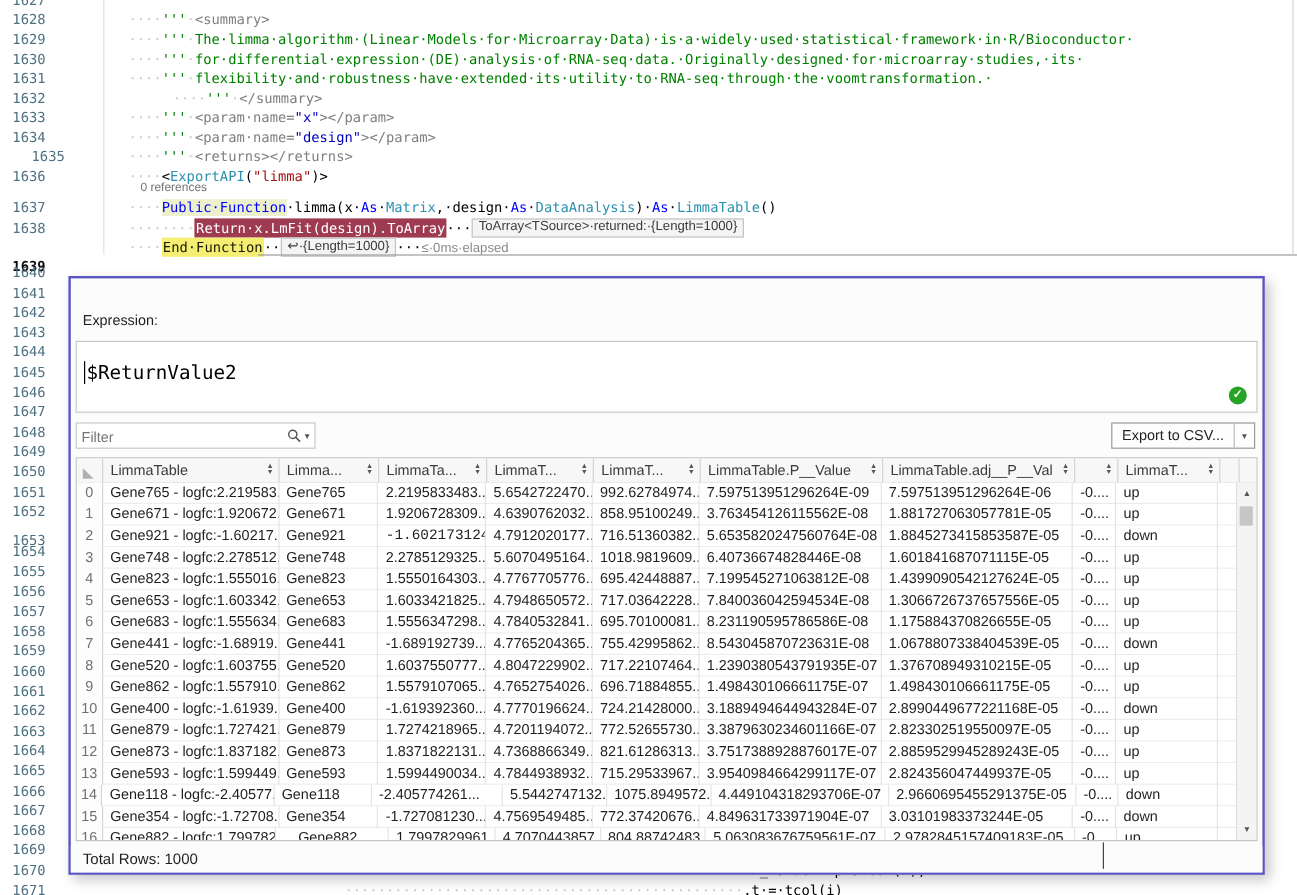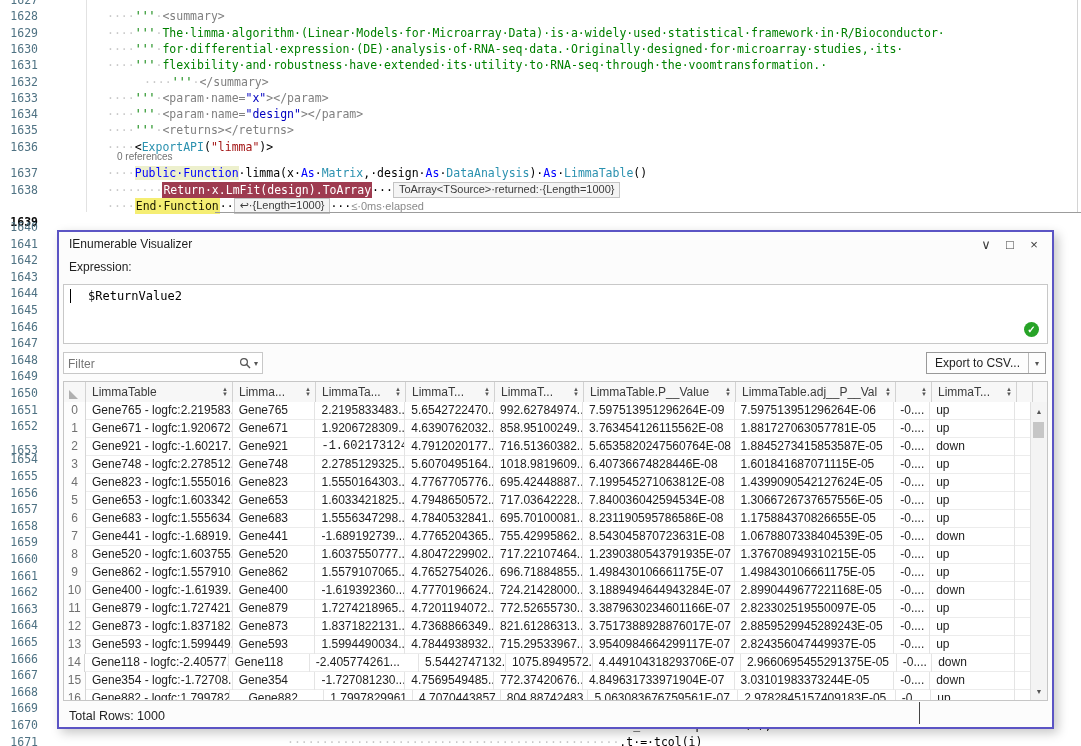--- a/index.html
+++ b/index.html
@@ -54,22 +54,22 @@
   .title{position:absolute;left:10px;top:5px;font-size:12px;color:#1e1e1e;}
   .winbtns{position:absolute;right:6px;top:0;height:24px;display:flex;align-items:center;}
   .winbtn{width:24px;height:22px;display:flex;align-items:center;justify-content:center;
     color:#3b3b3b;font-size:13px;cursor:default;}
   .expr-label{position:absolute;left:10px;top:28px;font-size:12px;color:#1e1e1e;}
   .expr-box{
     position:absolute;left:4px;top:52px;width:983px;height:58px;background:#fff;
     border:1px solid #c8c8c8;
   }
   .expr-text{
-    position:absolute;left:6px;top:4px;font-family:"DejaVu Sans Mono",monospace;
-    font-size:12px;color:#000;border-left:1px solid #000;padding-left:17px;
+    position:absolute;left:6px;top:16px;font-family:"DejaVu Sans Mono",monospace;
+    font-size:16px;color:#000;border-left:1px solid #000;padding-left:1px;
   }
   .expr-check{
     position:absolute;right:8px;bottom:6px;width:15px;height:15px;border-radius:50%;
     background:var(--check,#27a327);color:#fff;font-size:10px;line-height:15px;
     text-align:center;font-weight:bold;
   }
   .filter-box{
     position:absolute;left:4px;top:120px;width:200px;height:22px;background:#fff;
     border:1px solid #c8c8c8;box-sizing:border-box;
   }
@@ -127,21 +127,21 @@
 <div class="editor">
   <div id="gutter">
       <div class="gnum" style="top: -8px;">1627</div>
       <div class="gnum" style="top: 8.3px;">1628</div>
       <div class="gnum" style="top: 24.6px;">1629</div>
       <div class="gnum" style="top: 40.9px;">1630</div>
       <div class="gnum" style="top: 57.2px;">1631</div>
       <div class="gnum" style="top: 73.5px;">1632</div>
       <div class="gnum" style="top: 89.8px;">1633</div>
       <div class="gnum" style="top: 106.1px;">1634</div>
-      <div class="gnum" style="top: 122.4px;">1635</div>
+      <div class="gnum" style="top: 122.4px; margin-left: 16px;">1635</div>
       <div class="gnum" style="top: 138.7px;">1636</div>
       <div class="gnum" style="top: 165px;">1637</div>
       <div class="gnum" style="top: 181.5px;">1638</div>
       <div class="gnum cur" style="top: 214px;">1639</div>
       <div class="gnum" style="top: 219px;">1640</div>
       <div class="gnum" style="top: 235.6px;">1641</div>
       <div class="gnum" style="top: 252.2px;">1642</div>
       <div class="gnum" style="top: 268.8px;">1643</div>
       <div class="gnum" style="top: 285.4px;">1644</div>
       <div class="gnum" style="top: 302px;">1645</div>
@@ -188,28 +188,20 @@
       <div class="cline" style="top: 717px;"><span class="sg-pl">                                                                          </span><span class="sg-pl">.P_value·=·pvalcol(i),</span></div>
       <div class="cline" style="top: 733.6px;"><span class="sg-pl">                          </span><span class="sg-ws">················································</span><span class="sg-pl">.t·=·tcol(i)</span></div>
       <div class="codelens" style="top: 151px;">0 references</div>
     </div>
   <div class="outline-line"></div>
   <div class="sep-line"></div>
   <div class="scroll-edge"></div>
 </div>
 
 <div class="dialog">
-  <div class="titlebar">
-    <span class="title">IEnumerable Visualizer</span>
-    <div class="winbtns" id="winbtns">
-        <div class="winbtn">∨</div>
-        <div class="winbtn">□</div>
-        <div class="winbtn">×</div>
-      </div>
-  </div>
 
   <div class="expr-label">Expression:</div>
 
   <div class="expr-box">
     <span class="expr-text">$ReturnValue2</span>
     <span class="expr-check">✓</span>
   </div>
 
   <div class="filter-box">
     <input class="filter-input" placeholder="Filter" style="">

